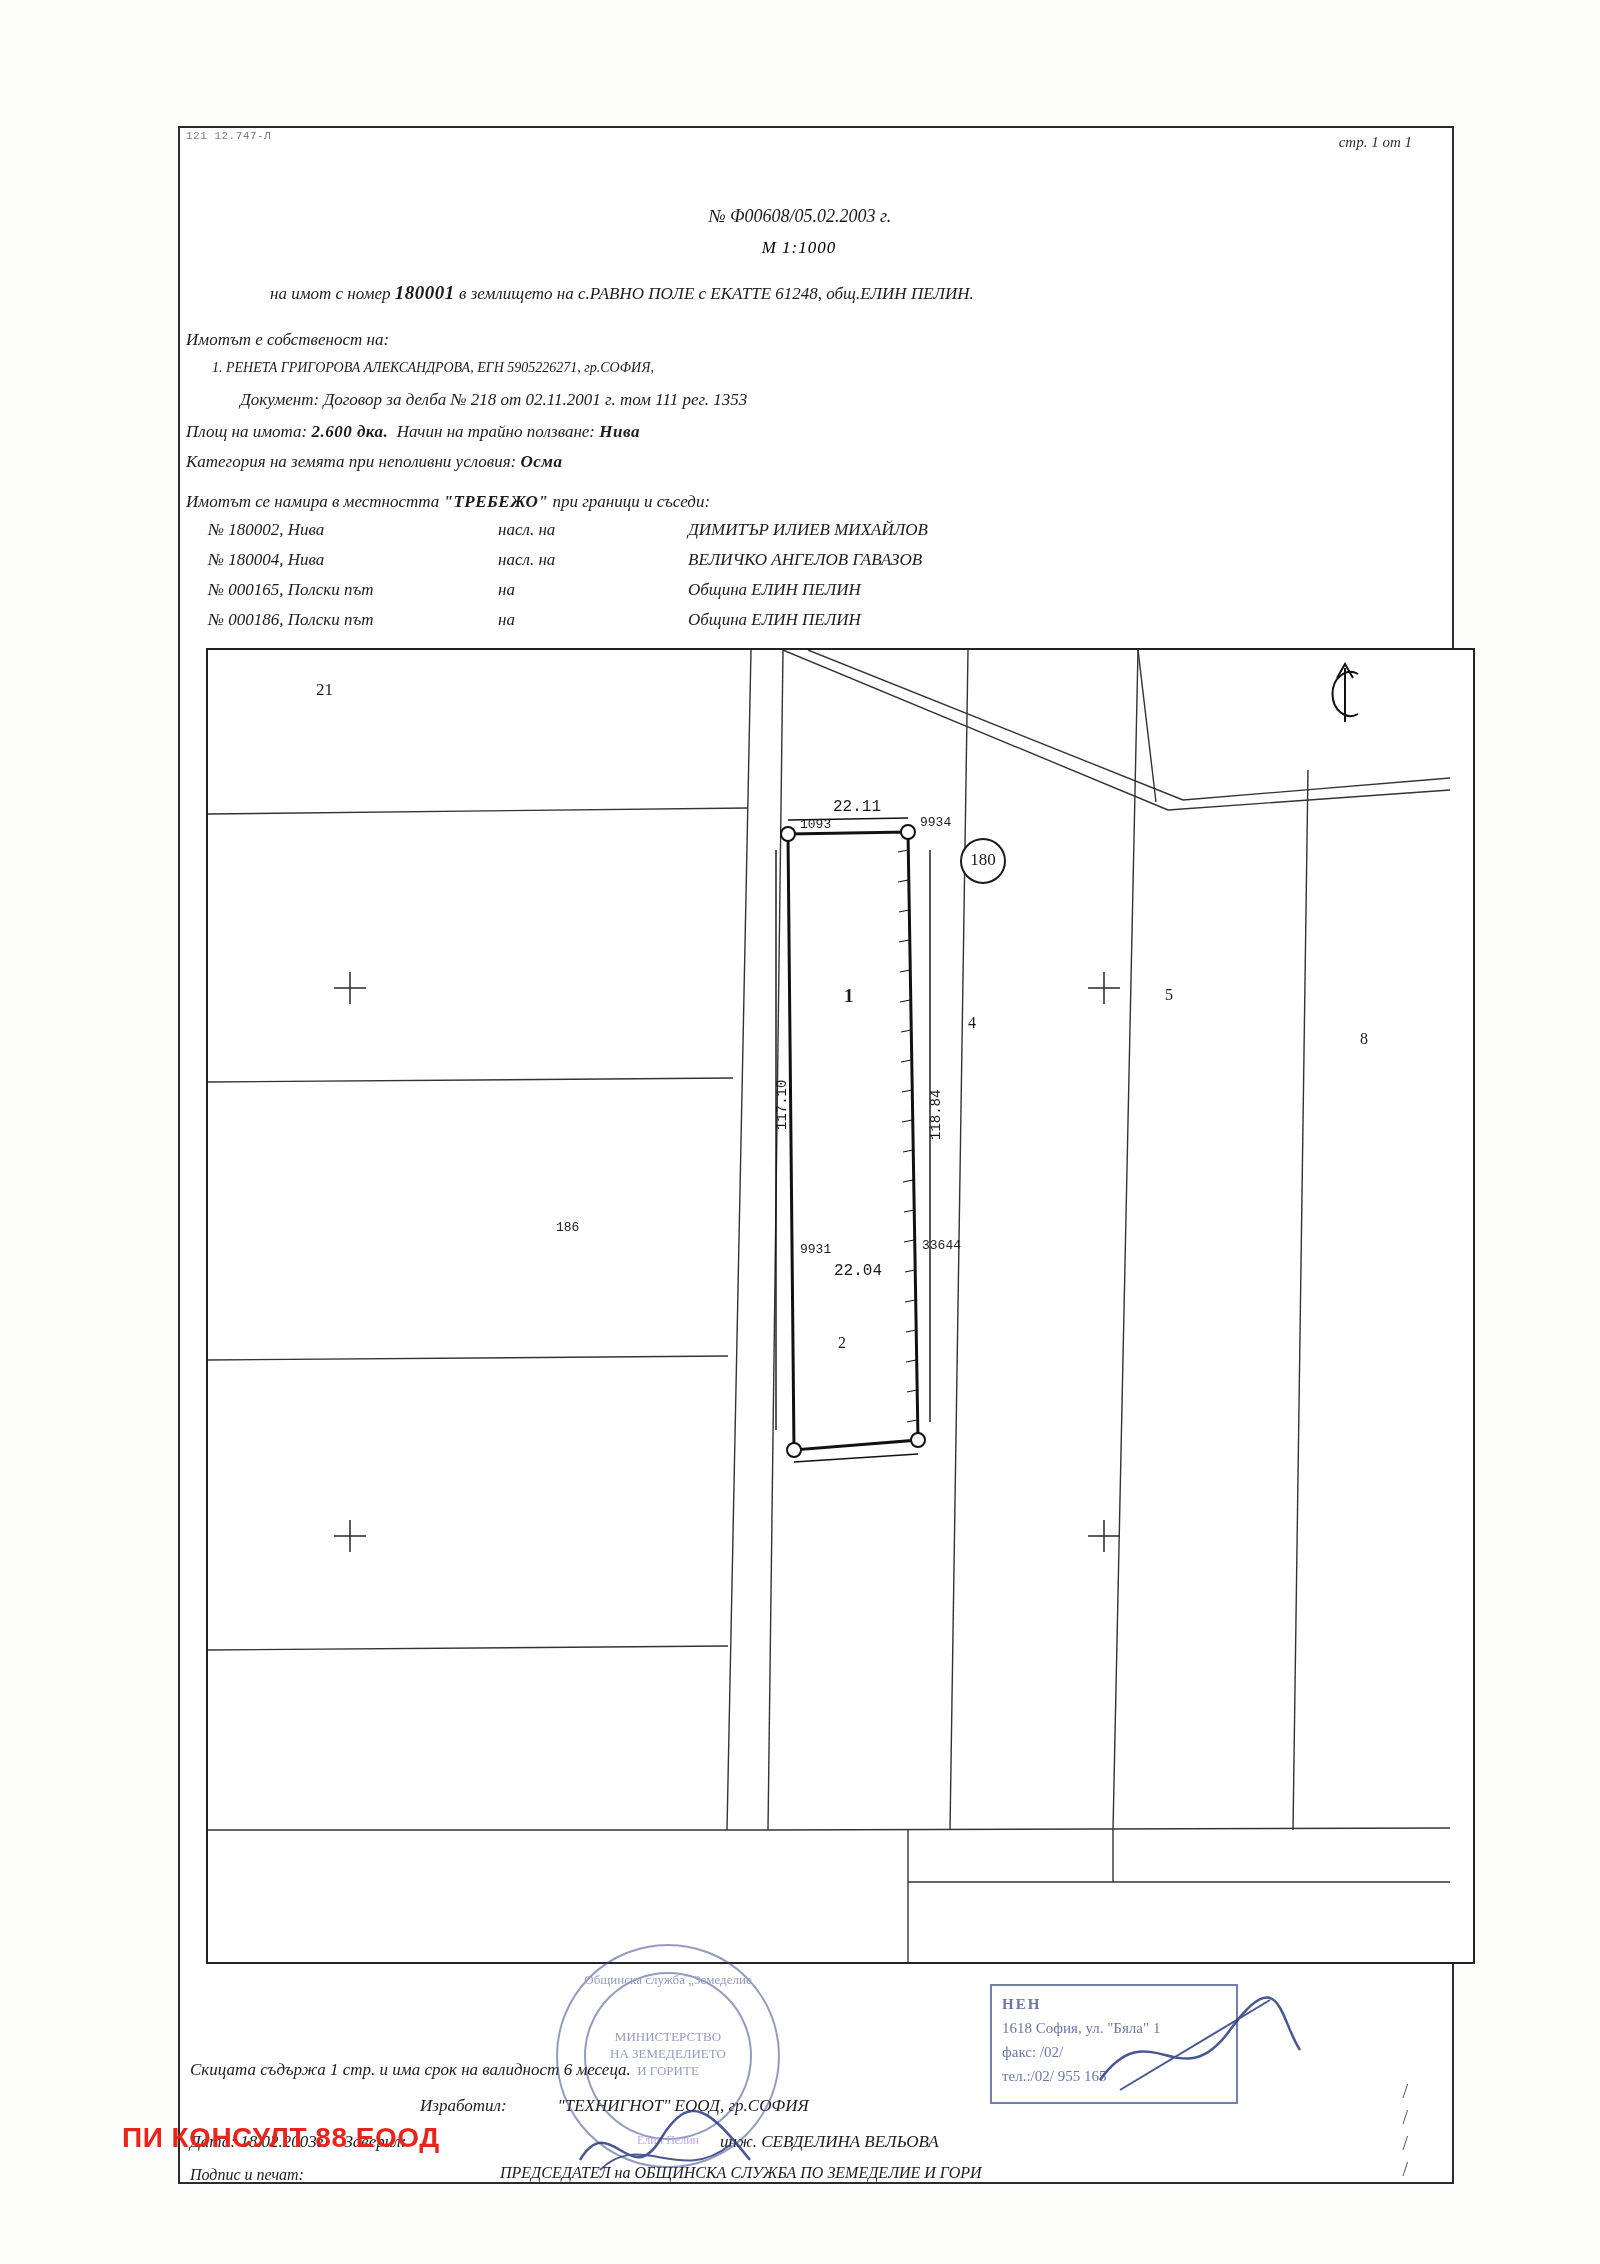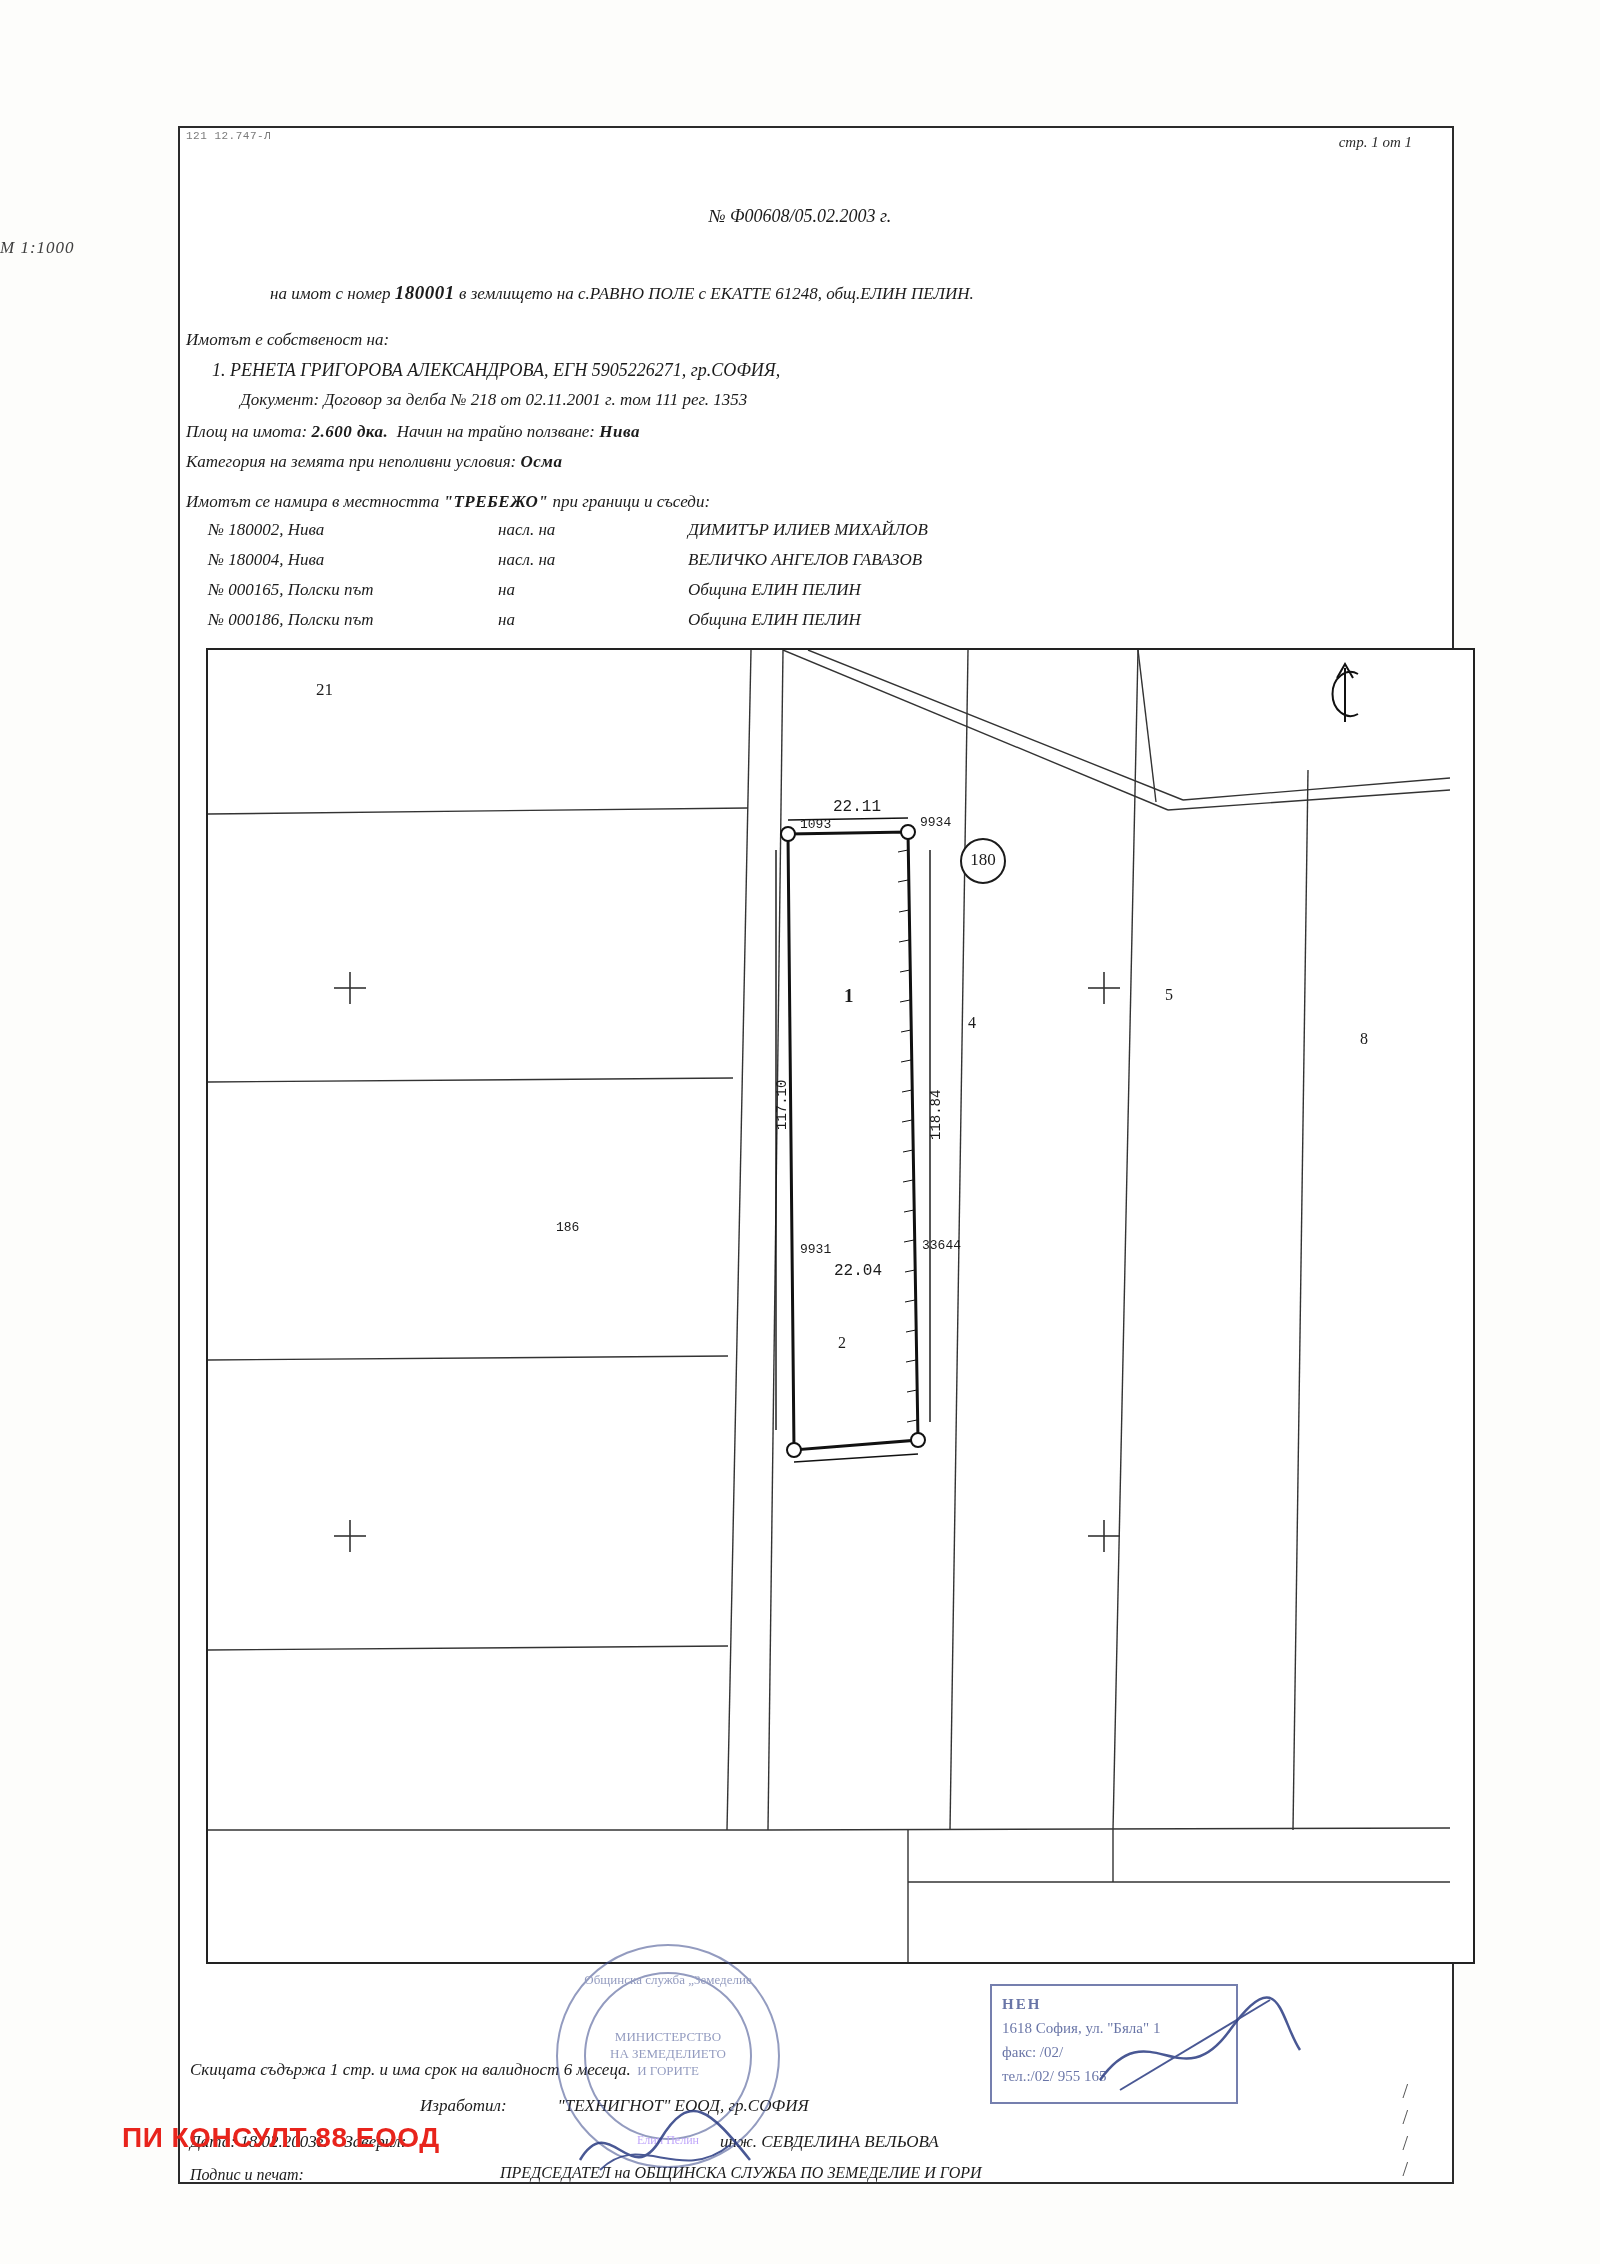--- a/index.html
+++ b/index.html
@@ -60,40 +60,40 @@
     left: 0; right: 0; top: 206px;
     text-align: center;
     font-family: "Liberation Serif", serif;
     font-style: italic;
     font-size: 18px;
     color: #1b1b1b;
   }
   .subtitle2 {
     position: absolute;
     left: 0; right: 2px; top: 238px;
-    text-align: left;
+    text-align: center;
     font-family: "Liberation Serif", serif;
     font-style: italic;
     font-size: 17px;
     letter-spacing: 1px;
-    color: #404040;
+    color: #000000;
   }
   .line {
     position: absolute;
     font-family: "Liberation Serif", serif;
     font-style: italic;
     font-size: 17px;
     color: #1b1b1b;
     white-space: nowrap;
   }
   .bold-val { font-weight: bold; letter-spacing: 0.5px; }
 
   .l-propline { left: 270px; top: 282px; }
   .l-owner-hdr { left: 186px; top: 330px; }
-  .l-owner { left: 212px; top: 360px; font-size: 18px; }
+  .l-owner { left: 212px; top: 360px; font-size: 14px; }
   .l-doc { left: 240px; top: 390px; }
   .l-area { left: 186px; top: 422px; }
   .l-cat { left: 186px; top: 452px; }
   .l-loc { left: 186px; top: 492px; }
 
   .neighbors { position: absolute; left: 208px; top: 520px; width: 1100px; }
   .nrow {
     position: relative;
     height: 30px;
     font-family: "Liberation Serif", serif;

